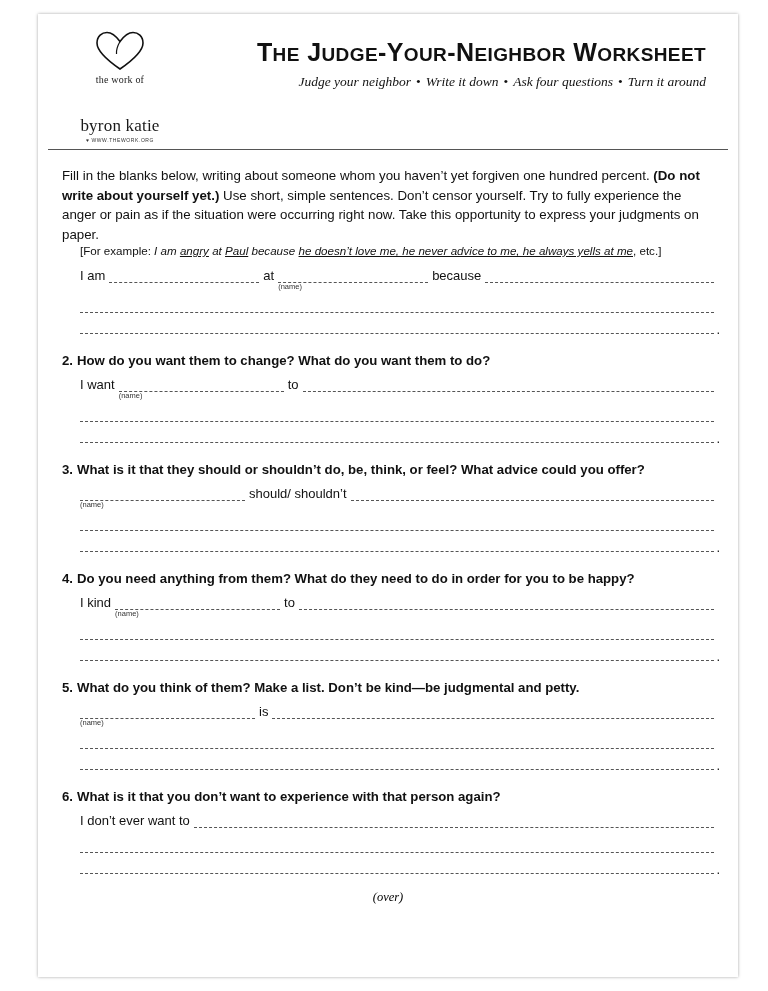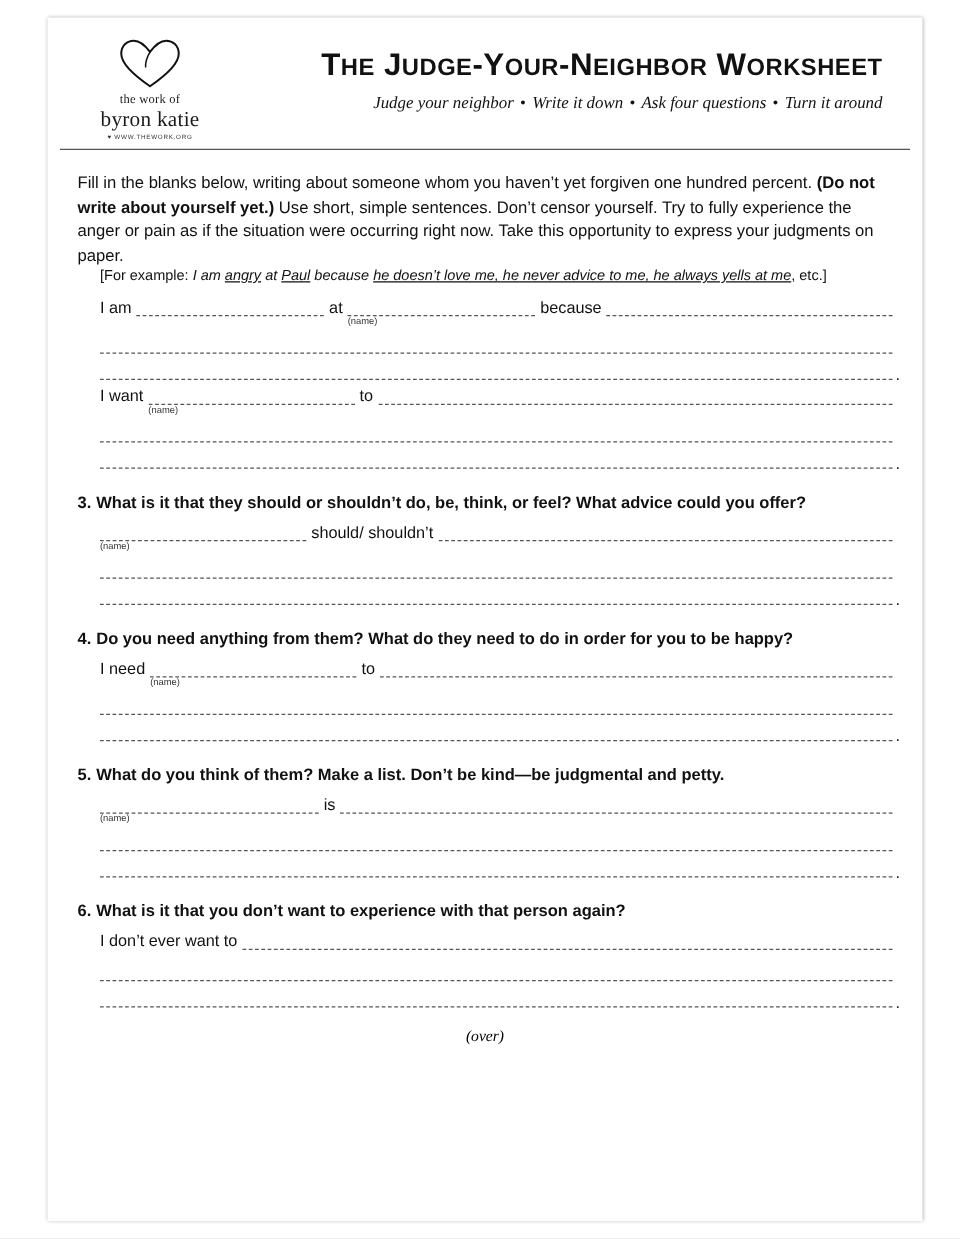--- a/index.html
+++ b/index.html
@@ -54,20 +54,21 @@
     color: #1a1a1a;
     margin-top: 1px;
     letter-spacing: 0.2px;
   }
   .logo .byronkatie {
     font-family: "Liberation Serif", serif;
     font-size: 17px;
     line-height: 17px;
     color: #1a1a1a;
     letter-spacing: 0.2px;
+    margin-top: 30px;
   }
   .logo .site {
     font-size: 5px;
     letter-spacing: 0.6px;
     color: #333;
     margin-top: 3px;
   }
   .titleblock {
     flex: 1;
     text-align: right;
@@ -219,20 +220,21 @@
         </div>
         <div class="gapname"></div>
         <div class="fullline" style="margin-left:0;"></div>
         <div class="fullline last" style="margin-left:0;">
             <span class="period">.</span>
           </div>
       </div>
     </div>
 
     <div class="q">
+      <div class="q-head"><span class="num">2.</span><span>How do you want them to change? What do you want them to do?</span></div>
       <div class="lines">
         <div class="lineRow">
           <span class="lead">I want</span>
           <span class="namebox" style="flex:0 0 165px;">
             <span class="dash" style="display:block;"></span>
             <span class="namecap">(name)</span>
           </span>
           <span class="mid">to</span>
           <span class="dash"></span>
         </div>
@@ -260,21 +262,21 @@
         <div class="fullline last" style="margin-left:0;">
             <span class="period">.</span>
           </div>
       </div>
     </div>
 
     <div class="q">
       <div class="q-head"><span class="num">4.</span><span>Do you need anything from them? What do they need to do in order for you to be happy?</span></div>
       <div class="lines">
         <div class="lineRow">
-          <span class="lead">I need</span>
+          <span class="lead">I kind</span>
           <span class="namebox" style="flex:0 0 165px;">
             <span class="dash" style="display:block;"></span>
             <span class="namecap">(name)</span>
           </span>
           <span class="mid">to</span>
           <span class="dash"></span>
         </div>
         <div class="gapname"></div>
         <div class="fullline" style="margin-left:0;"></div>
         <div class="fullline last" style="margin-left:0;">

